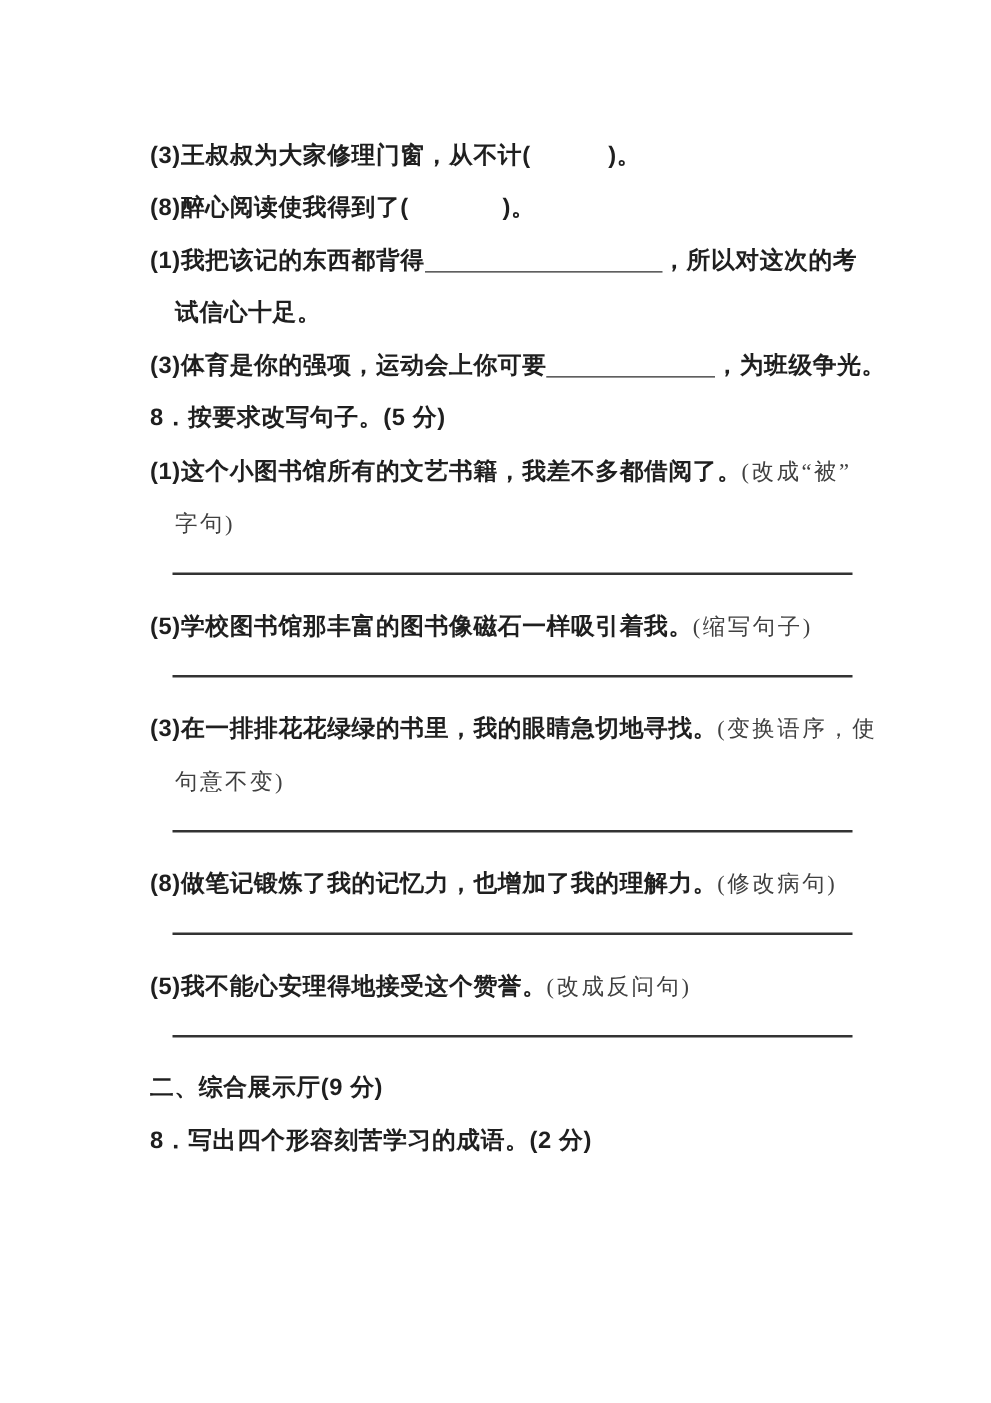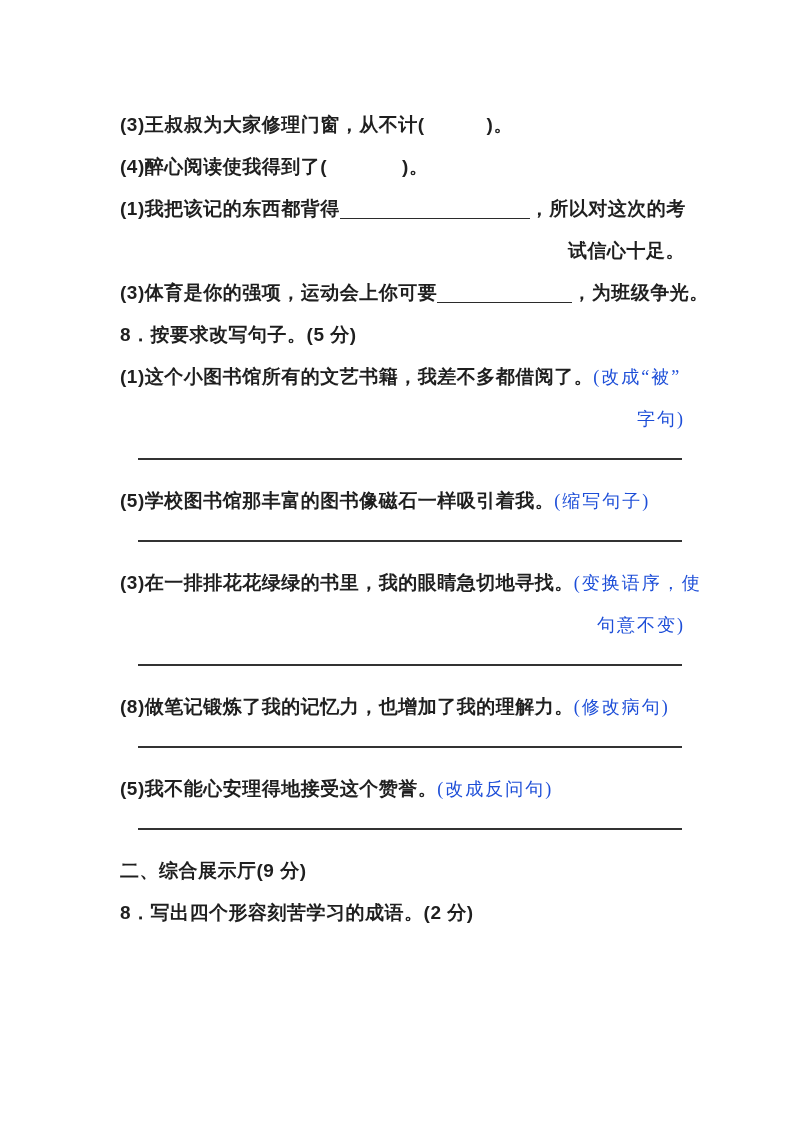--- a/index.html
+++ b/index.html
@@ -8,43 +8,43 @@
   .page{
     position:relative;width:793px;height:1122px;background:#ffffff;
     font-family:"Liberation Sans","DejaVu Sans",sans-serif;
     color:#1f1f1f;overflow:hidden;border-radius:16px;
   }
   #content{position:absolute;left:120px;top:104px;width:565px;}
   .row{
     height:42px;line-height:42px;white-space:nowrap;
     font-size:19px;font-weight:bold;letter-spacing:0.5px;
   }
-  .row.indent{padding-left:20px;text-align:right;}
+  .row.indent{padding-left:20px;}
   .body-text{vertical-align:baseline;}
   .hint-text{
     font-family:"Liberation Serif","DejaVu Serif",serif;
-    font-weight:normal;font-size:18px;letter-spacing:2px;color:#1d4ed8;
+    font-weight:normal;font-size:18px;letter-spacing:2px;color:#404040;
   }
   .blank-underline{
     display:inline-block;height:20px;vertical-align:-4px;
     border-bottom:1px solid #2b2b2b;
   }
   .paren-gap{display:inline-block;height:1px;}
   .answer-row{
     height:18px;margin-bottom:20px;margin-left:18px;width:544px;
     border-bottom:2px solid #333333;
   }
 </style>
 </head>
 <body>
 
 <div class="page" style="background: rgb(255, 255, 255); color: rgb(31, 31, 31);">
   <div id="content">
       <div class="row"><span class="body-text">(3)王叔叔为大家修理门窗，从不计(</span><span class="paren-gap" style="width: 62px;"></span><span class="body-text">)。</span></div>
-      <div class="row"><span class="body-text">(4)醉心阅读使我得到了(</span><span class="paren-gap" style="width: 75px;"></span><span class="body-text">)。</span></div>
+      <div class="row"><span class="body-text">(8)醉心阅读使我得到了(</span><span class="paren-gap" style="width: 75px;"></span><span class="body-text">)。</span></div>
       <div class="row"><span class="body-text">(1)我把该记的东西都背得</span><span class="blank-underline" style="width: 190px;"></span><span class="body-text">，所以对这次的考</span></div>
       <div class="row indent"><span class="body-text">试信心十足。</span></div>
       <div class="row"><span class="body-text">(3)体育是你的强项，运动会上你可要</span><span class="blank-underline" style="width: 135px;"></span><span class="body-text">，为班级争光。</span></div>
       <div class="row"><span class="body-text">8．按要求改写句子。(5 分)</span></div>
       <div class="row"><span class="body-text">(1)这个小图书馆所有的文艺书籍，我差不多都借阅了。</span><span class="hint-text">(改成“被”</span></div>
       <div class="row indent"><span class="hint-text">字句)</span></div>
       <div class="answer-row" style="border-bottom-color: rgb(51, 51, 51);"></div>
       <div class="row"><span class="body-text">(5)学校图书馆那丰富的图书像磁石一样吸引着我。</span><span class="hint-text">(缩写句子)</span></div>
       <div class="answer-row" style="border-bottom-color: rgb(51, 51, 51);"></div>
       <div class="row"><span class="body-text">(3)在一排排花花绿绿的书里，我的眼睛急切地寻找。</span><span class="hint-text">(变换语序，使</span></div>

